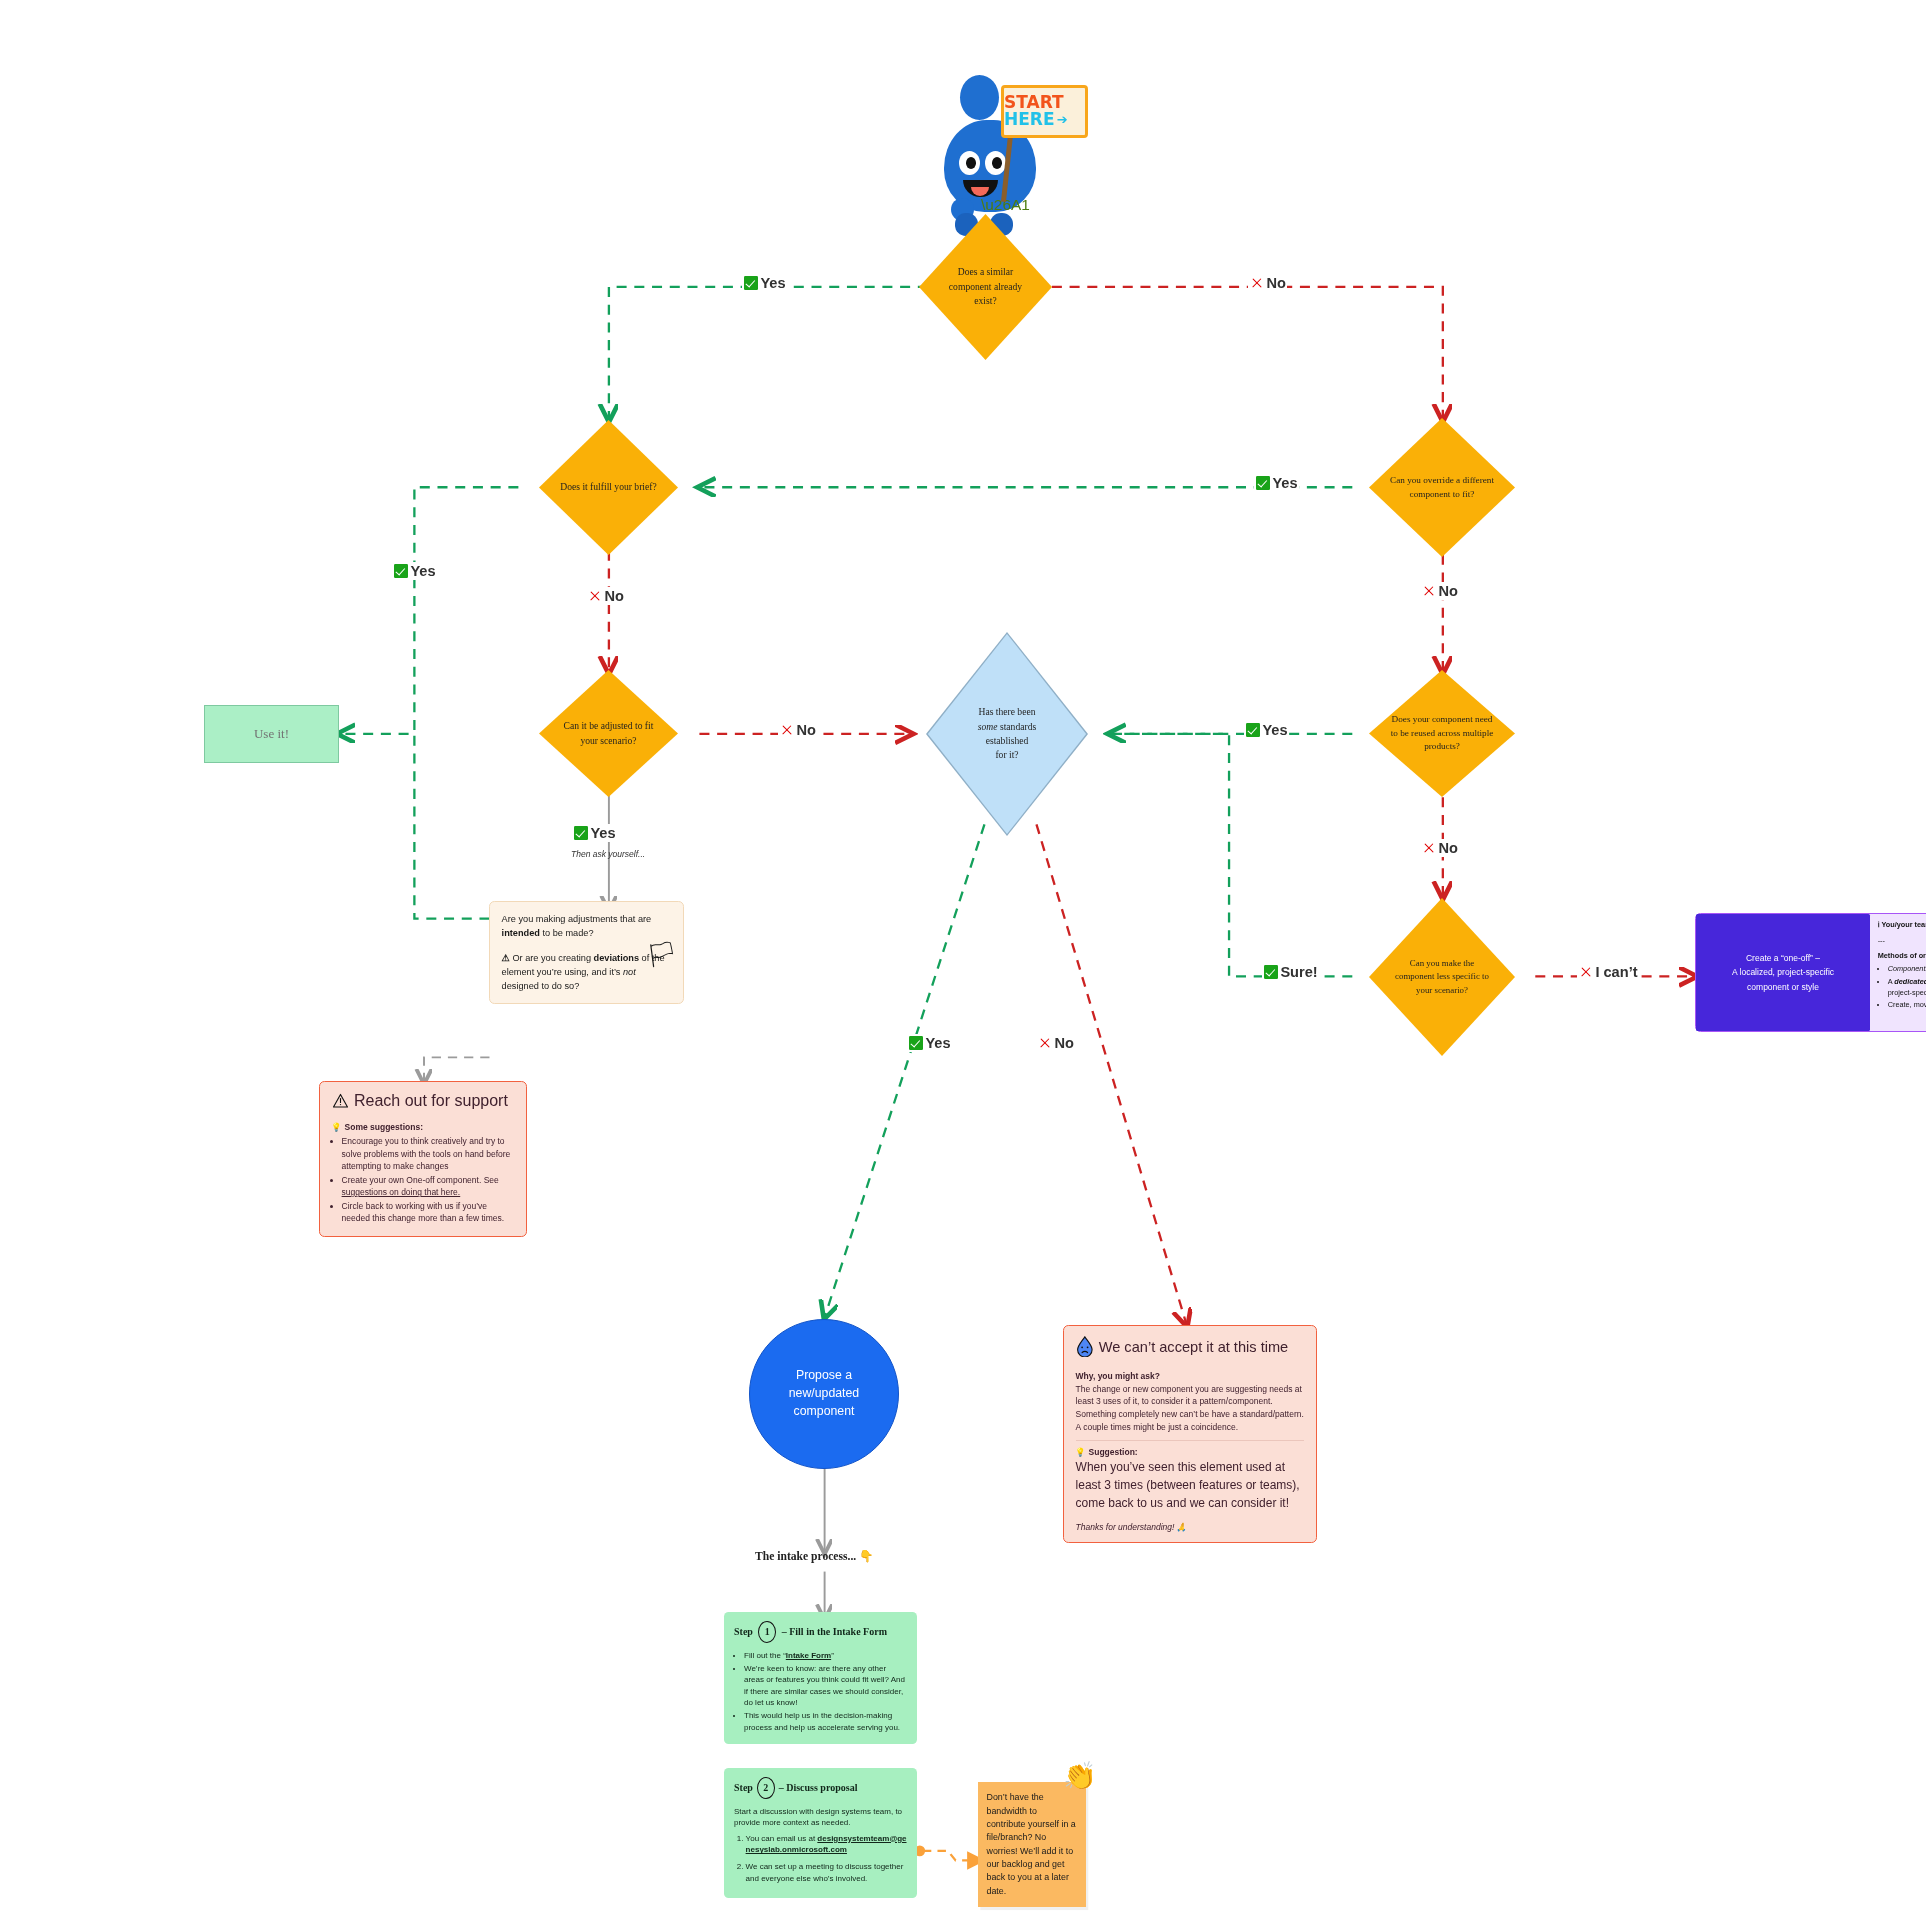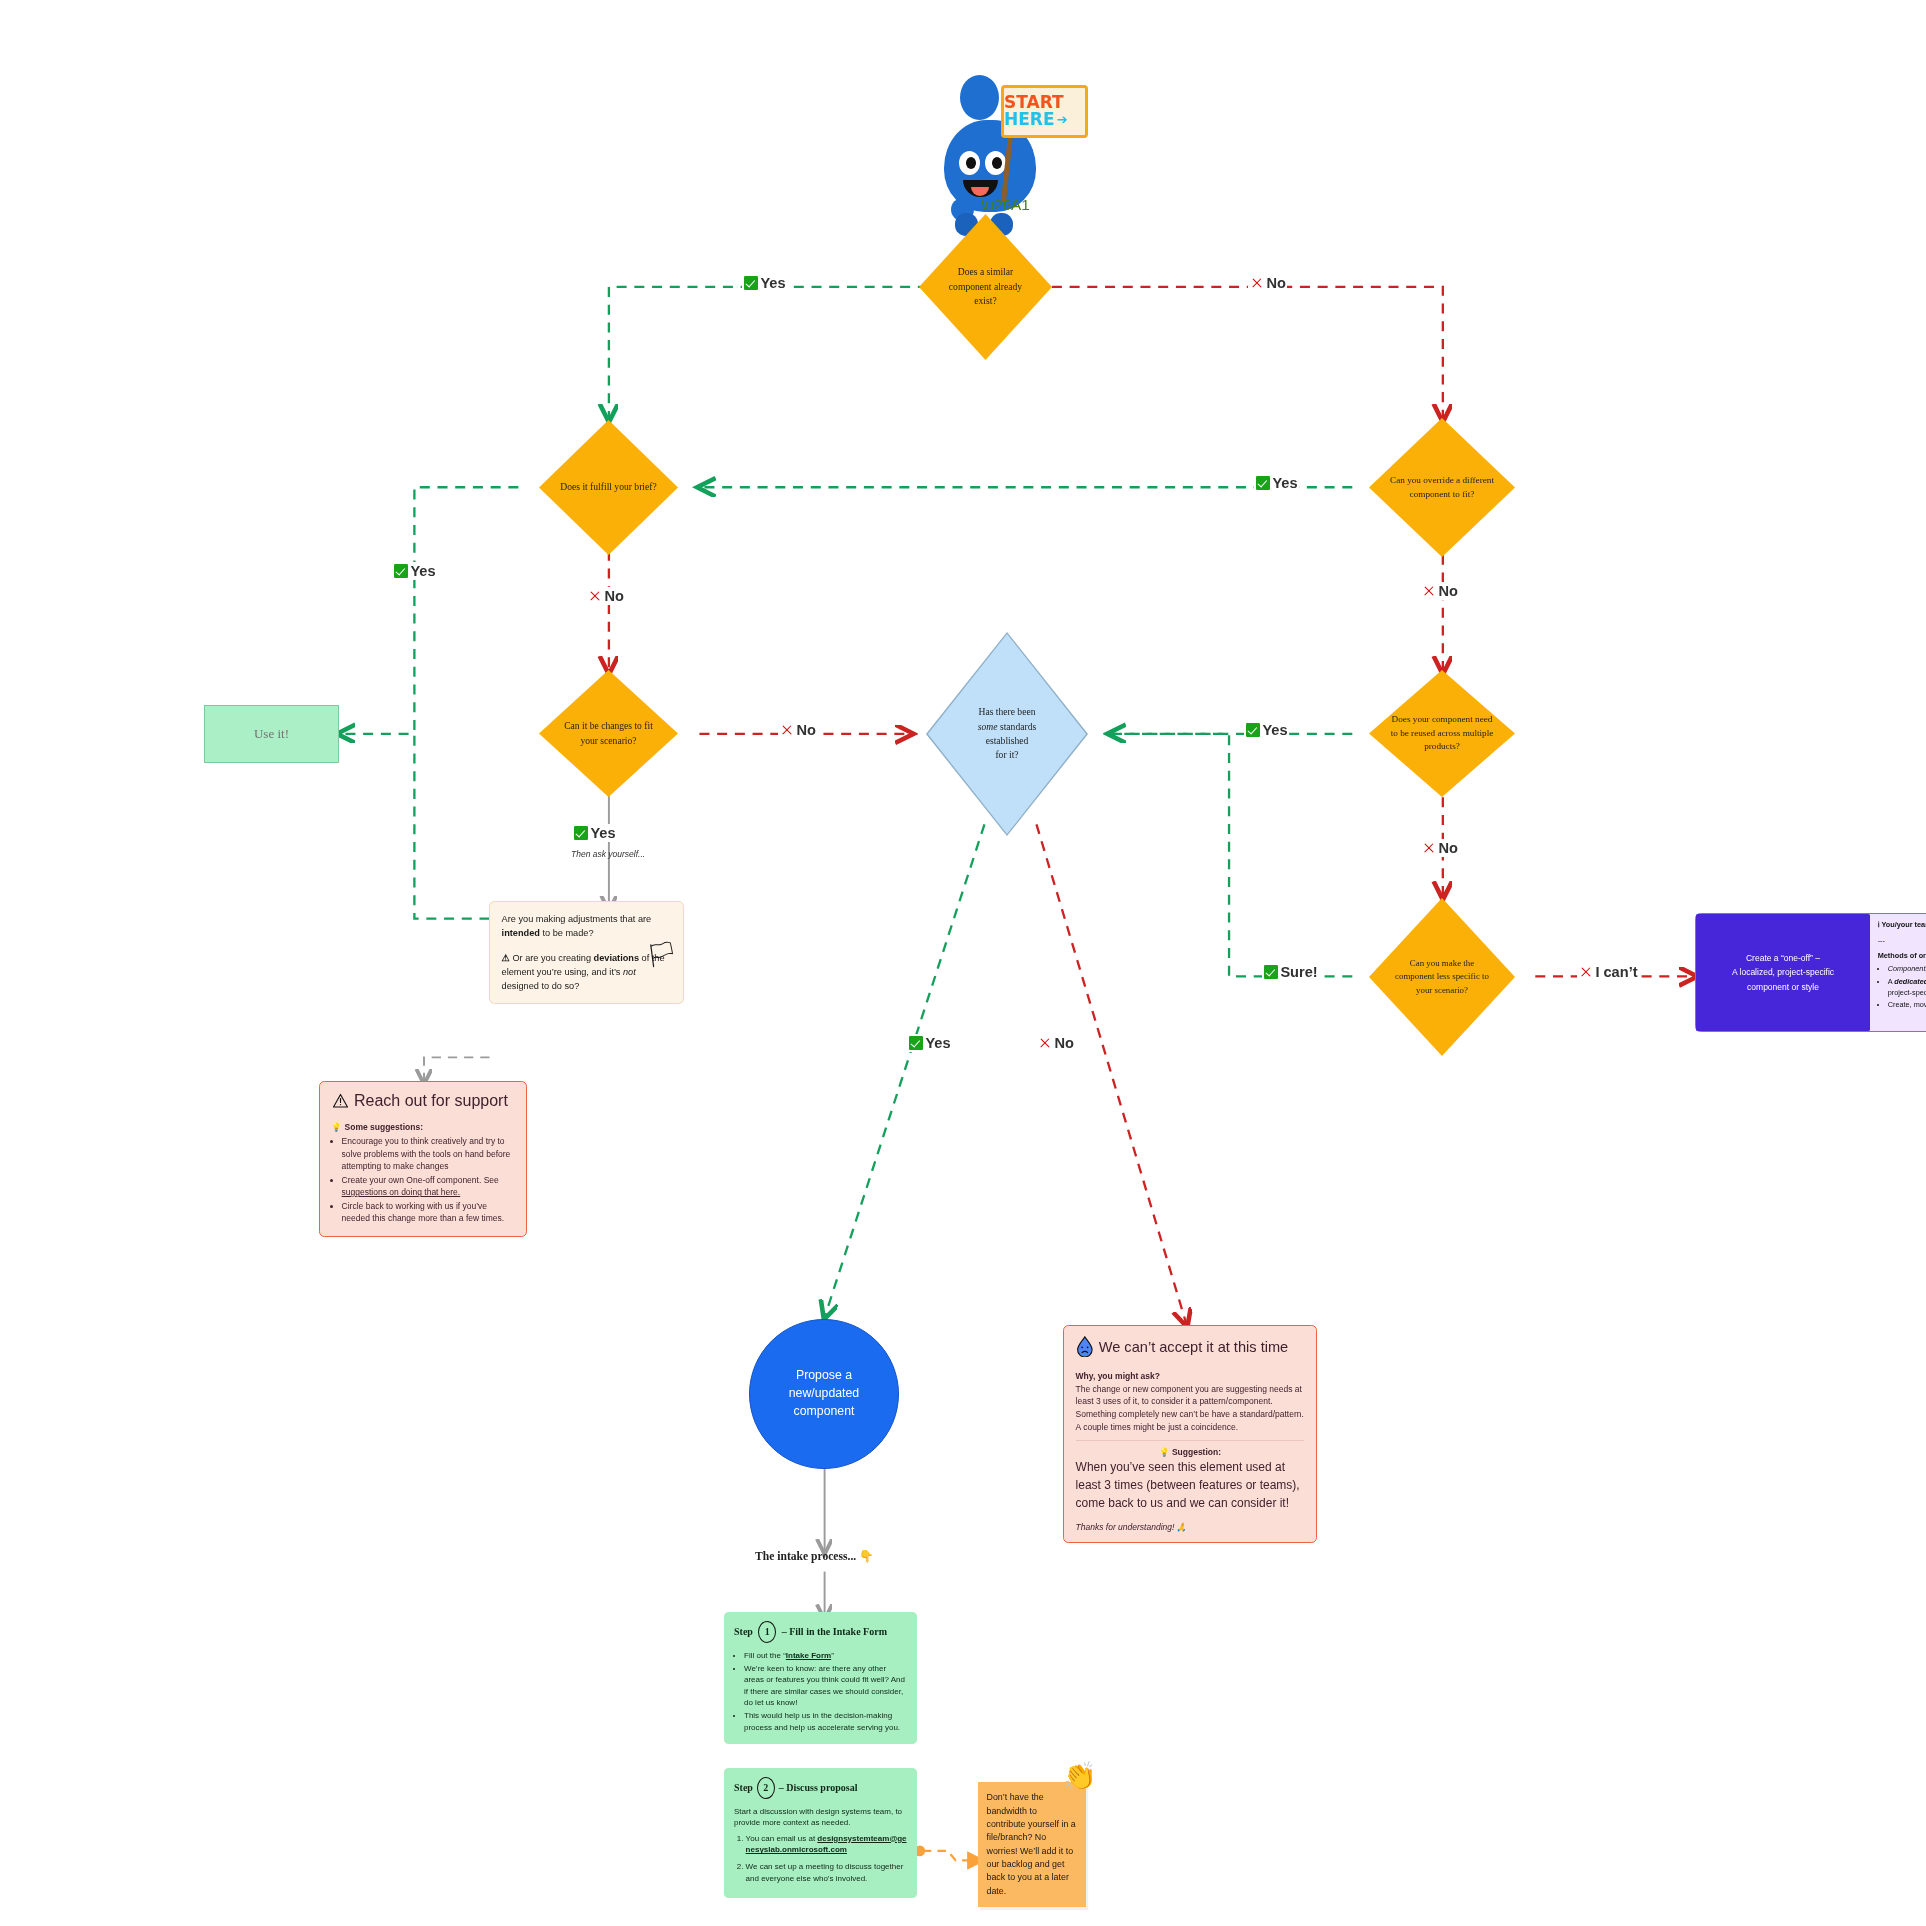--- a/index.html
+++ b/index.html
@@ -151,21 +151,21 @@
     <div class="dtext" style="font-size:9.6px;">Does a similar component already exist?</div>
   </div>
 
   <div class="diamond" style="left:539px;top:420px;width:139px;height:135px;">
     <div class="dshape"></div>
     <div class="dtext" style="font-size:9.6px;">Does it fulfill your brief?</div>
   </div>
 
   <div class="diamond" style="left:539px;top:670px;width:139px;height:127px;">
     <div class="dshape"></div>
-    <div class="dtext" style="font-size:9.6px;">Can it be changes to fit your scenario?</div>
+    <div class="dtext" style="font-size:9.6px;">Can it be adjusted to fit your scenario?</div>
   </div>
 
   <div class="diamond" style="left:1369px;top:418px;width:146px;height:139px;">
     <div class="dshape"></div>
     <div class="dtext" style="font-size:9.2px;">Can you override a different component to fit?</div>
   </div>
 
   <div class="diamond blue" style="left:926px;top:632px;width:162px;height:204px;">
     <div class="dborder"></div>
     <div class="dinner"></div>
@@ -314,21 +314,21 @@
         <path d="M11 1 C16 8 20 12 20 17 a9 9 0 0 1 -18 0 C2 12 6 8 11 1 Z" fill="#4E86F5" stroke="#111" stroke-width="1.4"></path>
         <circle cx="7.6" cy="14" r="1.1" fill="#111"></circle>
           <circle cx="14.4" cy="14" r="1.1" fill="#111"></circle>
         <path d="M7.6 20.5 Q11 17.6 14.4 20.5" fill="none" stroke="#111" stroke-width="1.4" stroke-linecap="round"></path>
       </svg>
       <span>We can’t accept it at this time</span>
     </div>
     <div style="margin-top:14px;font-size:8.5px;font-weight:bold;">Why, you might ask?</div>
     <div style="font-size:8.5px;line-height:1.5;margin-top:1.5px;">The change or new component you are suggesting needs at least 3 uses of it, to consider it a pattern/component. Something completely new can’t be have a standard/pattern. A couple times might be just a coincidence.</div>
     <div class="rule"></div>
-    <div style="font-size:8.5px;font-weight:bold;text-align:center;">
+    <div style="font-size:8.5px;font-weight:bold;">
       <span>💡</span>
       <span>Suggestion:</span>
     </div>
     <div style="font-size:12px;line-height:1.5;margin-top:1.5px;">When you’ve seen this element used at least 3 times (between features or teams), come back to us and we can consider it!</div>
     <div style="font-size:8.5px;font-style:italic;margin-top:10px;">Thanks for understanding! 🙏</div>
   </div>
 
   <div class="intake" style="left:755px;top:1549px;font-size:11.6px;">
     <span>The intake process... 👇</span>
   </div>

